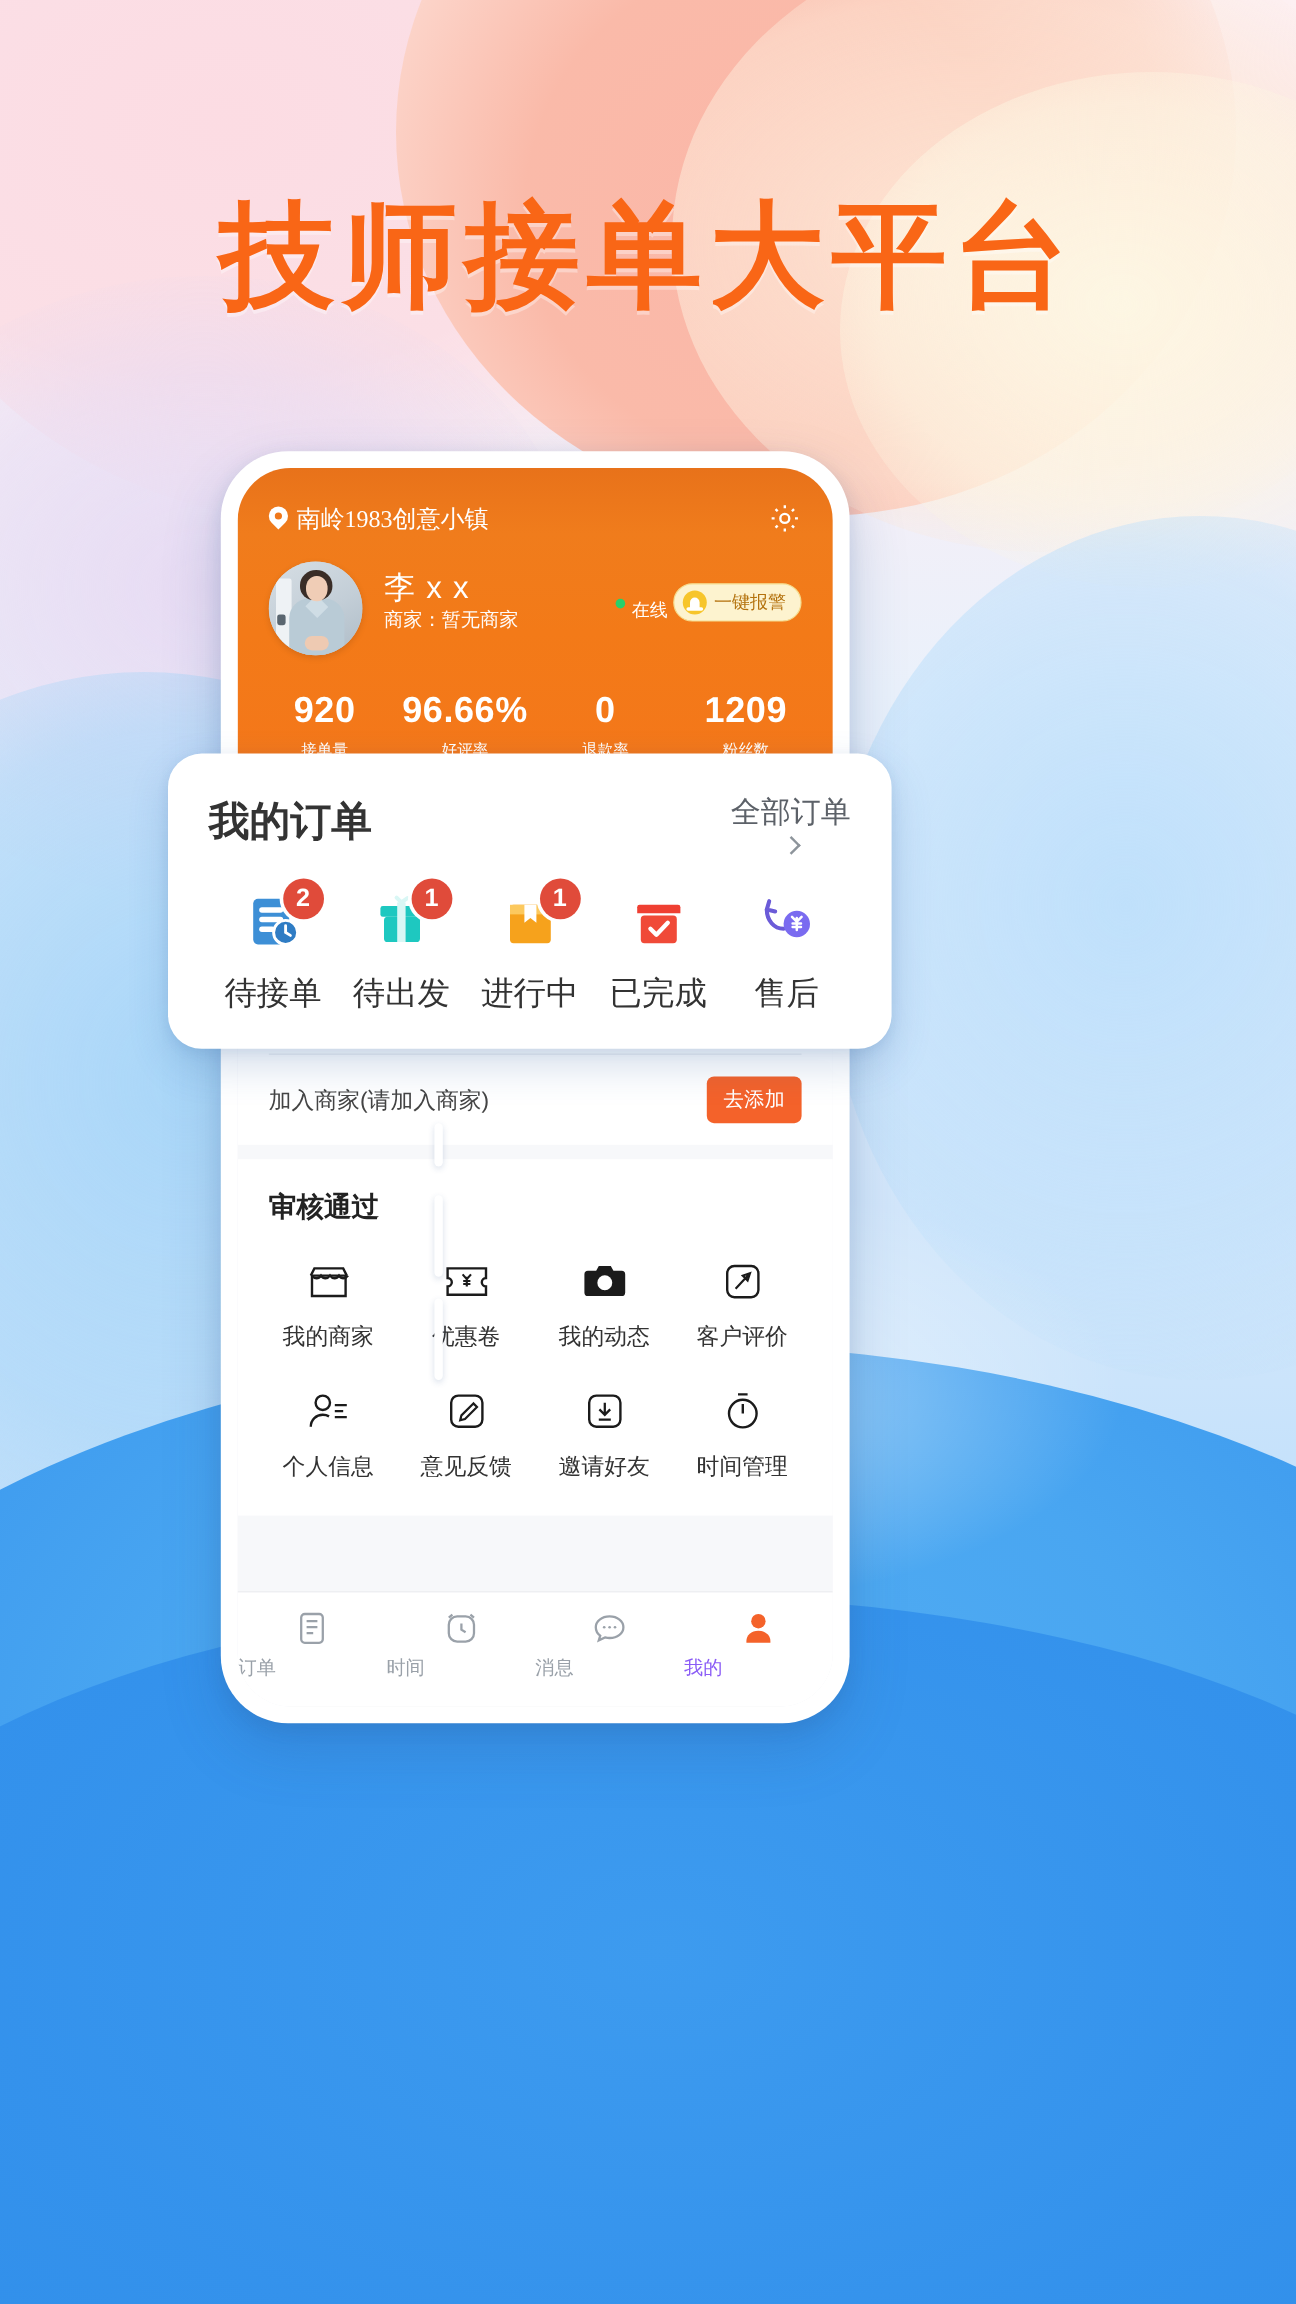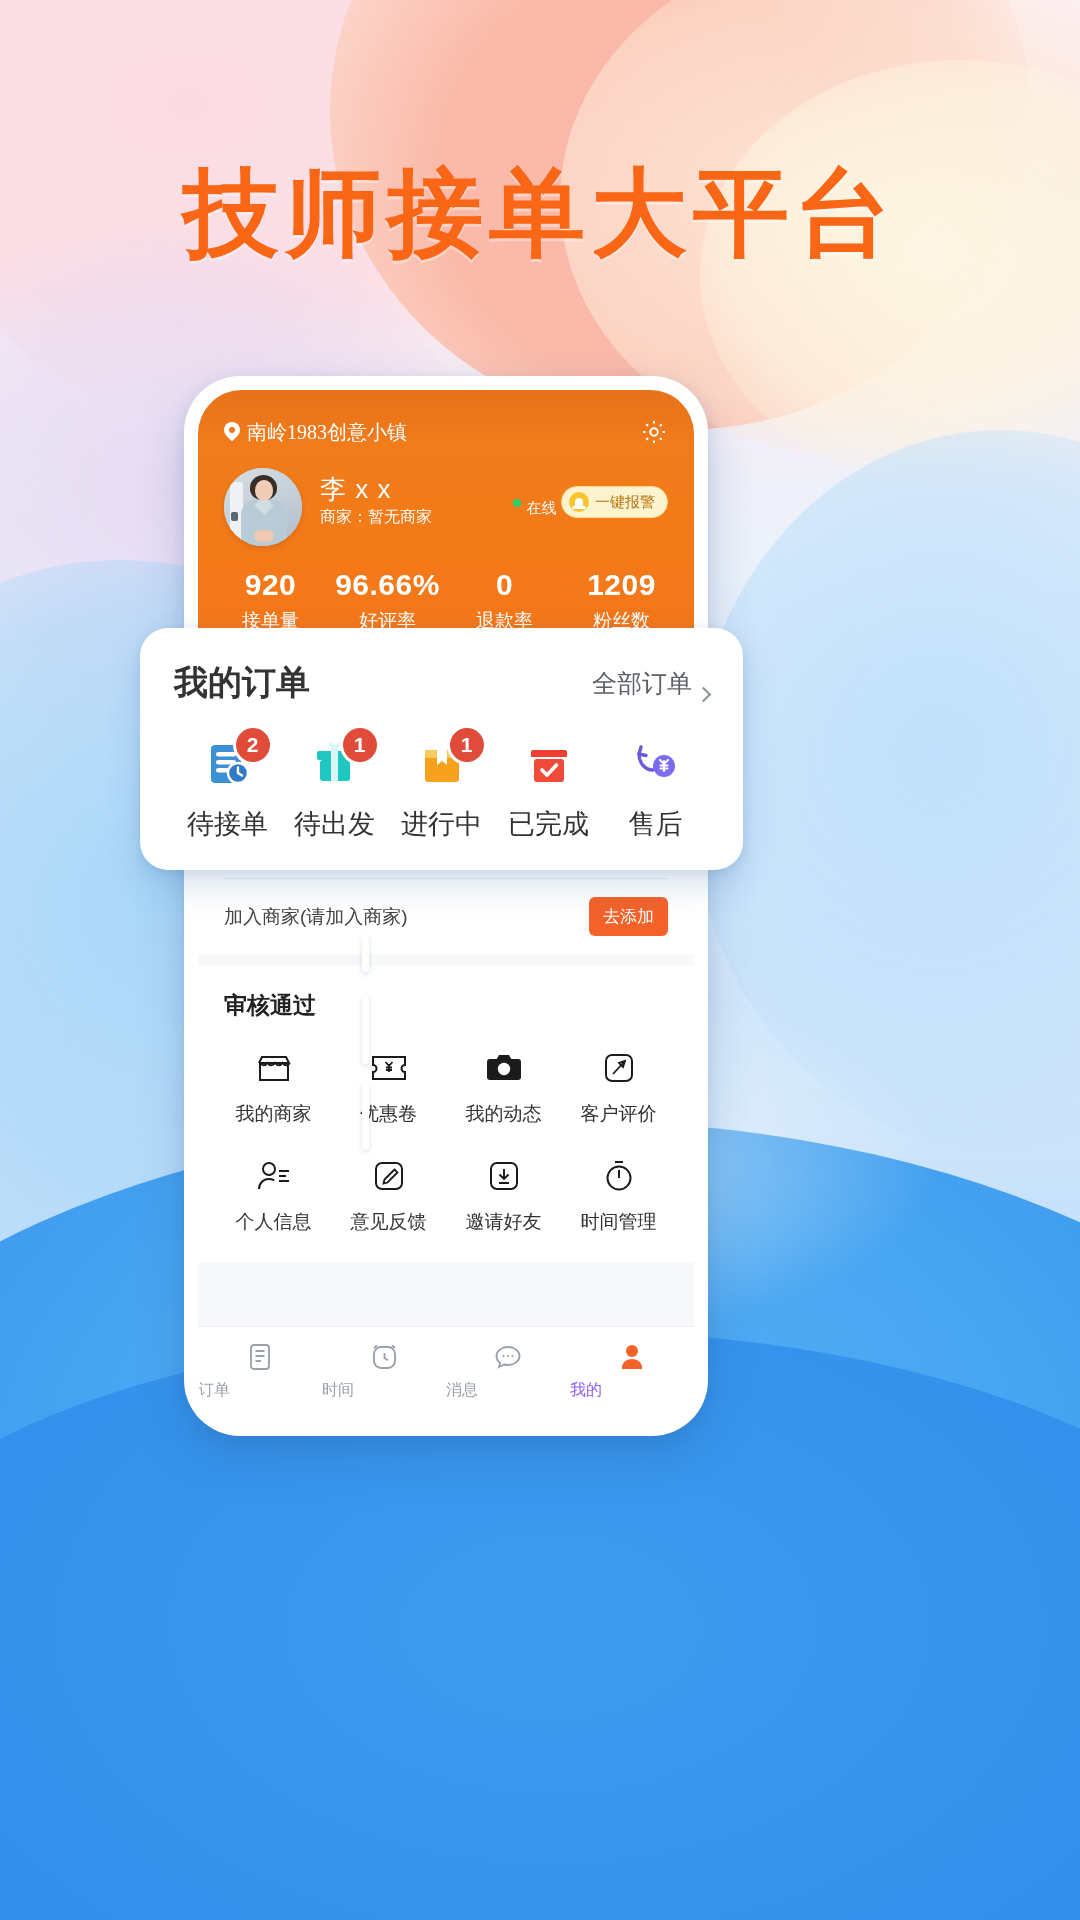--- a/index.html
+++ b/index.html
@@ -163,21 +163,21 @@
     content:""; position:absolute; left:-3px; bottom:-2px; width:14px; height:3px;
     background:#fff; border-radius:2px;
   }
 
   .stats{
     position:absolute; left:0; right:0; bottom:6px;
     display:flex; padding:0 14px;
   }
   .stat{ flex:1; text-align:center; color:#fff; }
   .stat .v{ font-size:30px; font-weight:bold; letter-spacing:.5px; }
-  .stat .l{ font-size:19px; margin-top:6px; }
+  .stat .l{ font-size:13px; margin-top:6px; }
 
   
   .body-area{ position:relative; background:#f7f8fa; height:782px; }
 
   .shortcut-row{
     display:flex; background:#fff; padding:26px 0 18px;
   }
   .sc{ flex:1; display:flex; align-items:center; justify-content:center; gap:14px; }
   .sc-ic{ width:52px; height:42px; border-radius:12px; position:relative; }
   .sc-ic.acct{ background:linear-gradient(180deg,#ffb9ab,#ff9f8c); }
@@ -238,21 +238,21 @@
     position:absolute;
     left:140px; top:628px;
     width:603px;
     background:#fff;
     border-radius:28px;
     box-shadow:0 14px 34px rgba(45,95,160,.20), 0 3px 10px rgba(45,95,160,.10);
     padding:32px 34px 28px;
   }
   .oc-head{ display:flex; align-items:center; justify-content:space-between; }
   .oc-title{ font-size:34px; font-weight:bold; color:#333; }
-  .oc-all{ font-size:25px; color:#5c6168; display:flex; align-items:flex-end; gap:6px;}
+  .oc-all{ font-size:25px; color:#5c6168; display:flex; align-items:center; gap:6px;flex-direction:column;}
   .chev{
     width:11px; height:11px; border-right:2.5px solid #8d949b; border-top:2.5px solid #8d949b;
     transform:rotate(45deg); display:inline-block;
   }
   .oc-tabs{ display:flex; margin-top:30px; }
   .oc-tab{ flex:1; text-align:center; position:relative; }
   .oc-ic{ height:56px; display:flex; align-items:center; justify-content:center; position:relative; }
   .oc-lb{ font-size:27px; color:#333; margin-top:14px; }
   .badge{
     position:absolute; top:-8px; left:50%; margin-left:8px;

